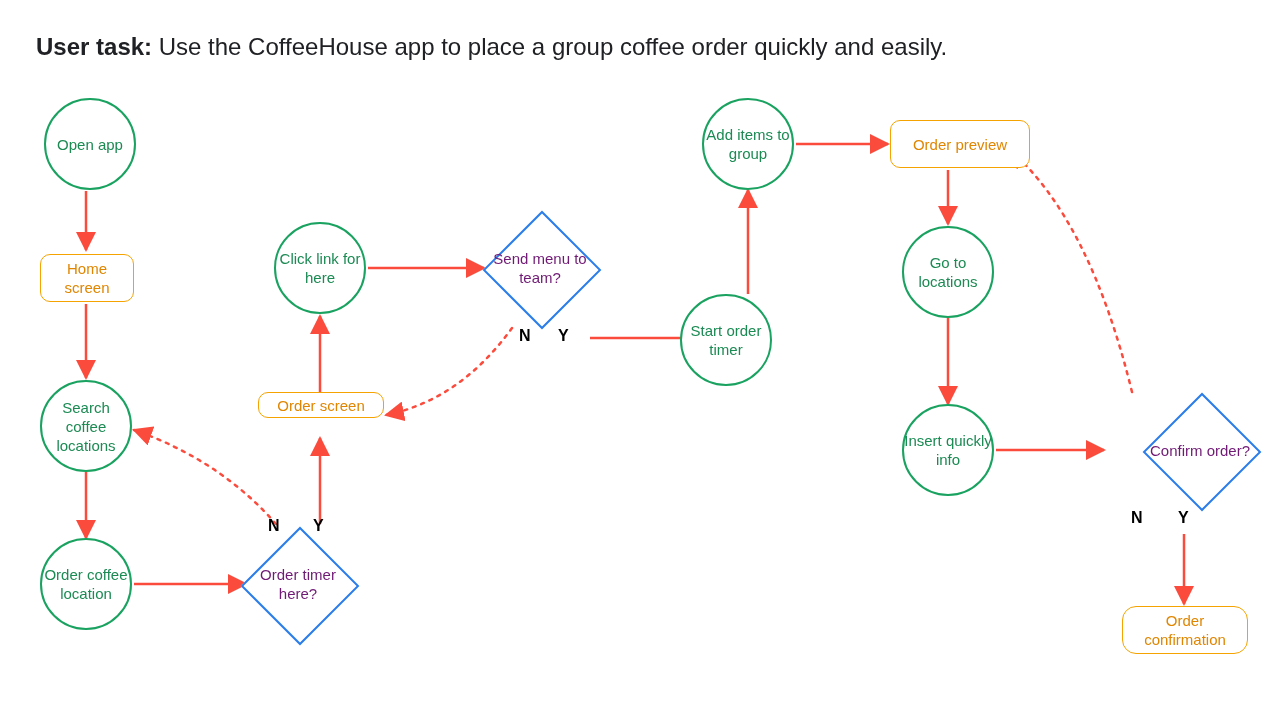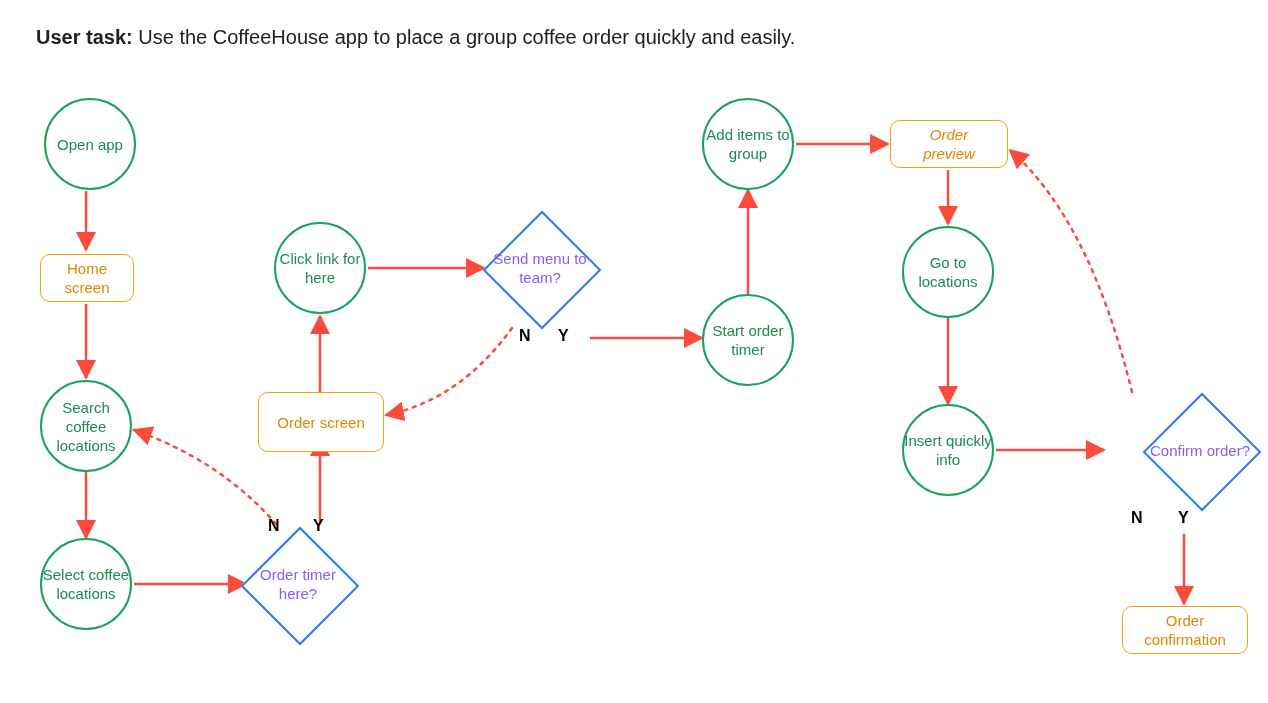--- a/index.html
+++ b/index.html
@@ -8,22 +8,22 @@
     width: 1268px;
     height: 703px;
     background: #ffffff;
     font-family: "Google Sans", "Product Sans", "Helvetica Neue", Arial, sans-serif;
     color: #202124;
     overflow: hidden;
   }
   .title {
     position: absolute;
     left: 36px;
-    top: 24px;
-    font-size: 20px;
+    top: 34px;
+    font-size: 24px;
     line-height: 26px;
   }
   .title .bold { font-weight: 700; }
   .title .rest { font-weight: 400; }
 
   .node {
     position: absolute;
     display: flex;
     align-items: center;
     justify-content: center;
@@ -55,21 +55,21 @@
     width: 80px; height: 80px;
     margin-left: -40px; margin-top: -40px;
     border: 2px solid #2b7de9;
     background: #fff;
     transform: rotate(45deg);
   }
   .diamond-wrap .dlabel {
     position: absolute;
     left: 0; top: 0; right: 0; bottom: 0;
     display: flex; align-items: center; justify-content: center;
-    color: #8b5cf6;
+    color: #701a75;
     font-weight: 500;
     font-size: 15px;
     line-height: 19px;
     text-align: center;
   }
 
   .nylabel {
     position: absolute;
     font-weight: 700;
     font-size: 16px;
@@ -133,73 +133,73 @@
 
 <div class="node rect" style="left:40px; top:254px; width:94px; height:48px;">
     <span>Home screen</span>
   </div>
 
 <div class="node circle" style="left:40px; top:380px;">
     <span>Search coffee locations</span>
   </div>
 
 <div class="node circle" style="left:40px; top:538px;">
-    <span>Select coffee locations</span>
+    <span>Order coffee location</span>
   </div>
 
 <div class="node diamond-wrap" style="left:243px; top:529px;">
   <div class="diamond"></div>
   <div class="dlabel">
       <span>Order timer here?</span>
     </div>
 </div>
 <div class="nylabel" style="left:268px; top:517px;">N</div>
 <div class="nylabel" style="left:313px; top:517px;">Y</div>
 
-<div class="node rect" style="left:258px; top:392px; width:126px; height:60px;">
+<div class="node rect" style="left:258px; top:392px; width:126px; height:26px;">
     <span>Order screen</span>
   </div>
 
 <div class="node circle" style="left:274px; top:222px;">
     <span>Click link for here</span>
   </div>
 
 <div class="node diamond-wrap" style="left:485px; top:213px;">
   <div class="diamond"></div>
   <div class="dlabel">
       <span>Send menu to team?</span>
     </div>
 </div>
 <div class="nylabel" style="left:519px; top:327px;">N</div>
 <div class="nylabel" style="left:558px; top:327px;">Y</div>
 
-<div class="node circle" style="left:702px; top:294px;">
+<div class="node circle" style="left:680px; top:294px;">
     <span>Start order timer</span>
   </div>
 
 <div class="node circle" style="left:702px; top:98px;">
     <span>Add items to group</span>
   </div>
 
-<div class="node rect" style="left:890px; top:120px; width:118px; height:48px;font-style:italic;">
+<div class="node rect" style="left:890px; top:120px; width:140px; height:48px;">
     <span>Order preview</span>
   </div>
 
 <div class="node circle" style="left:902px; top:226px;">
     <span>Go to locations</span>
   </div>
 
 <div class="node circle" style="left:902px; top:404px;">
     <span>Insert quickly info</span>
   </div>
 
 <div class="node diamond-wrap" style="left:1145px; top:395px;">
   <div class="diamond"></div>
   <div class="dlabel">
       <span>Confirm order?</span>
     </div>
 </div>
 <div class="nylabel" style="left:1131px; top:509px;">N</div>
 <div class="nylabel" style="left:1178px; top:509px;">Y</div>
 
-<div class="node rect" style="left:1122px; top:606px; width:126px; height:48px;">
+<div class="node rect" style="left:1122px; top:606px; width:126px; height:48px;border-radius:14px;">
     <span>Order confirmation</span>
   </div>
 
 </body></html>

